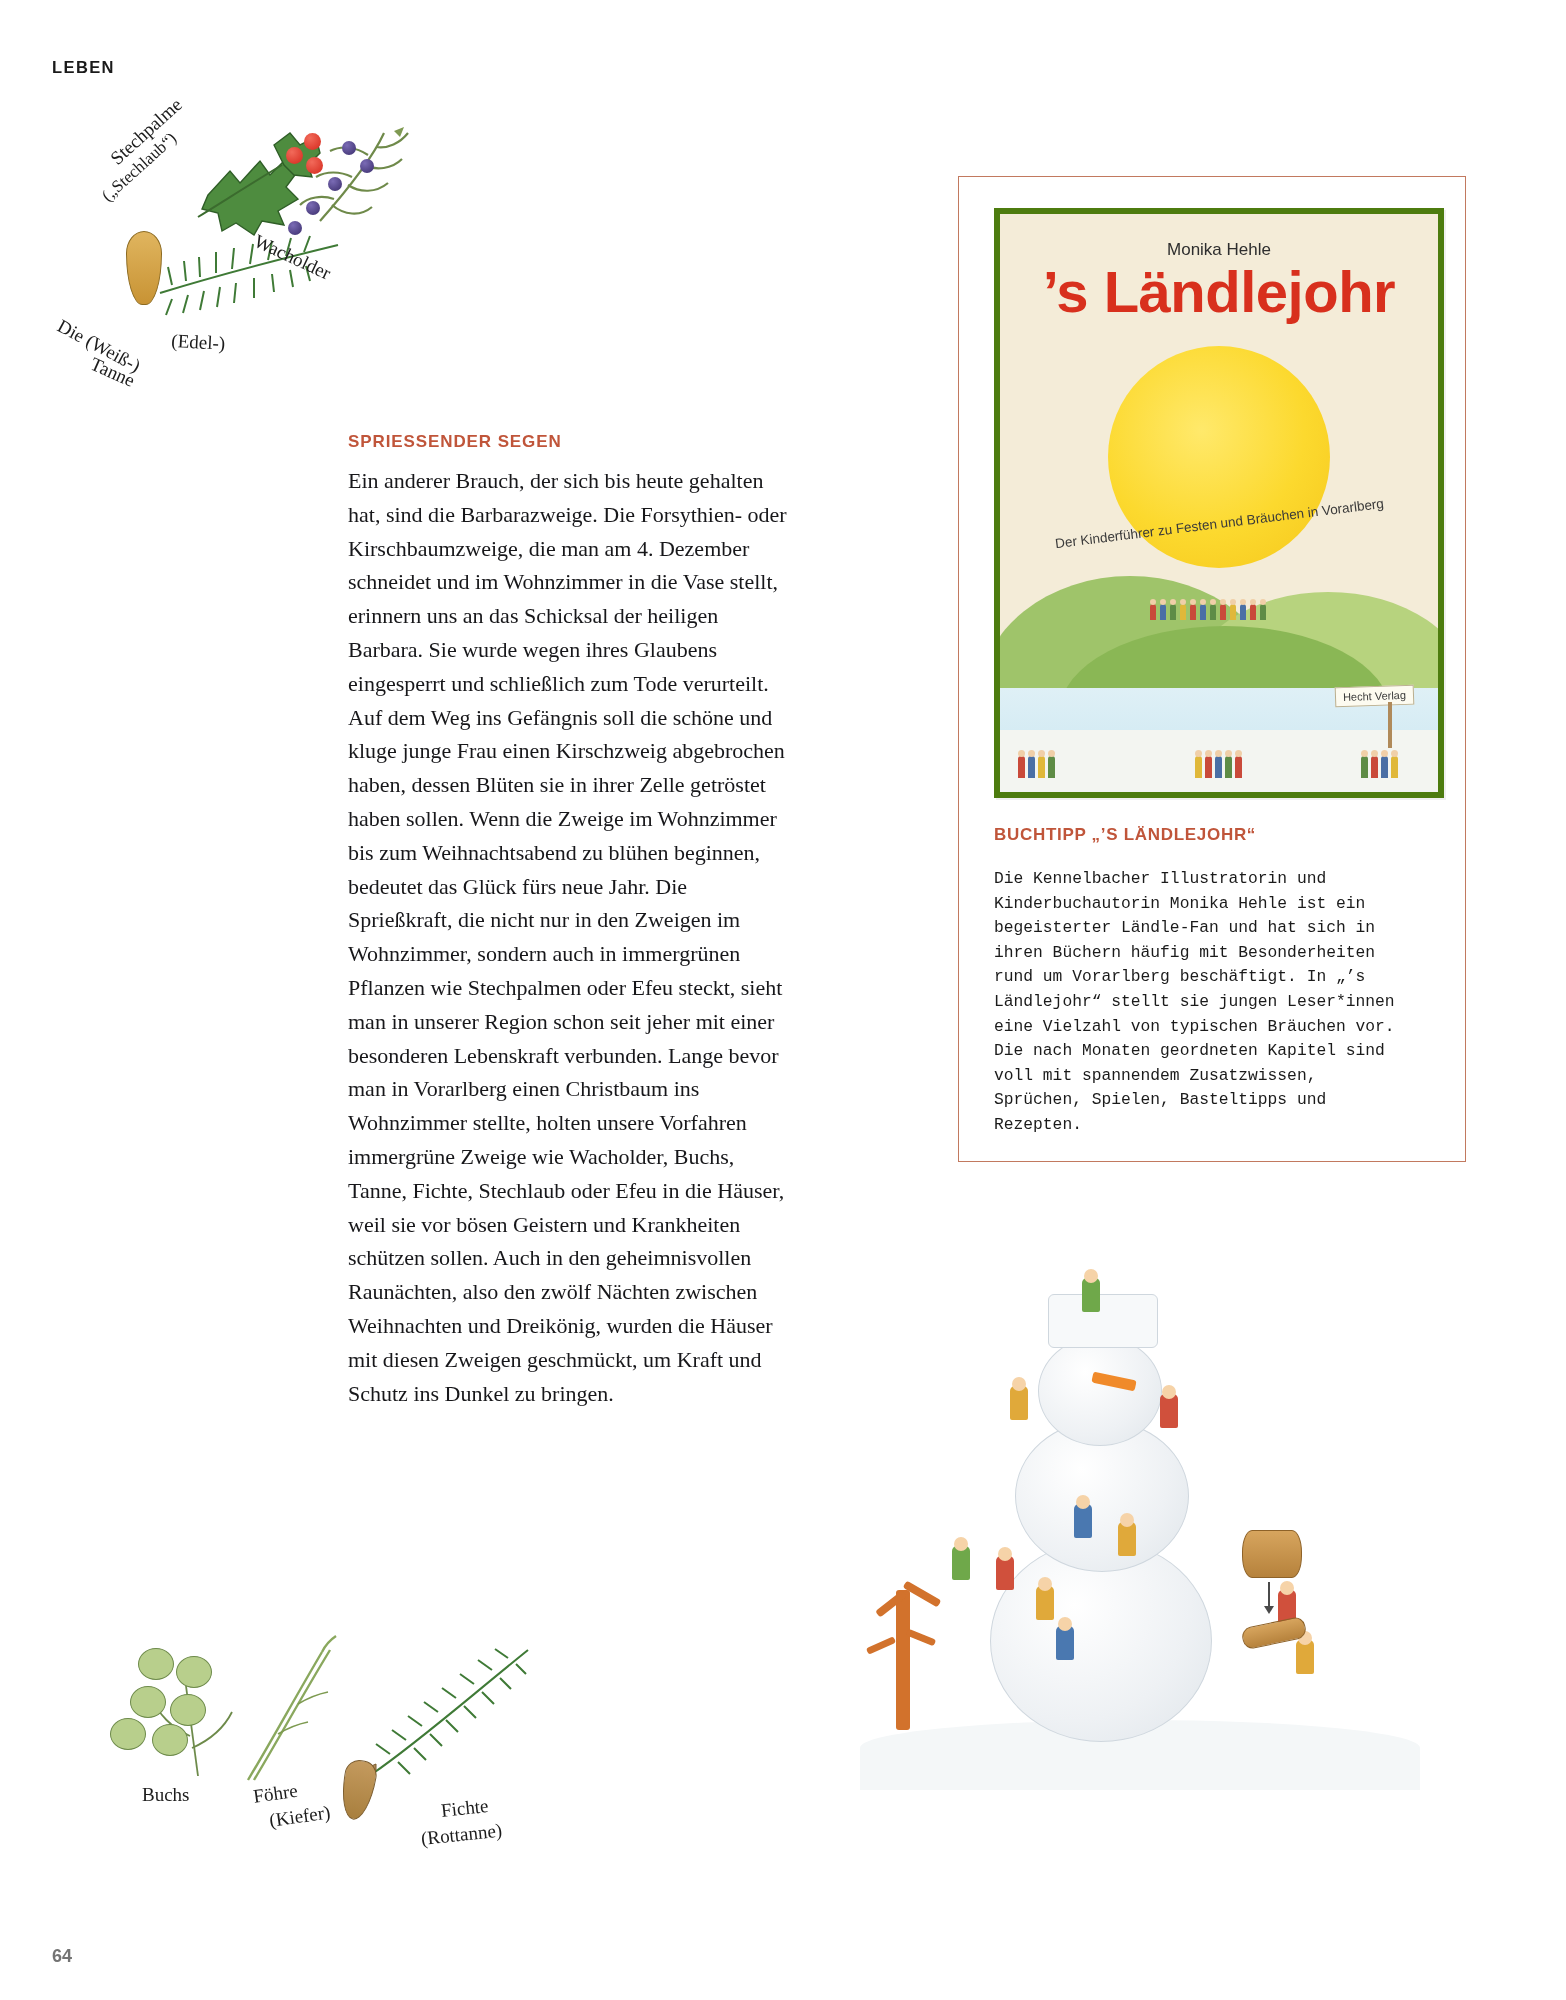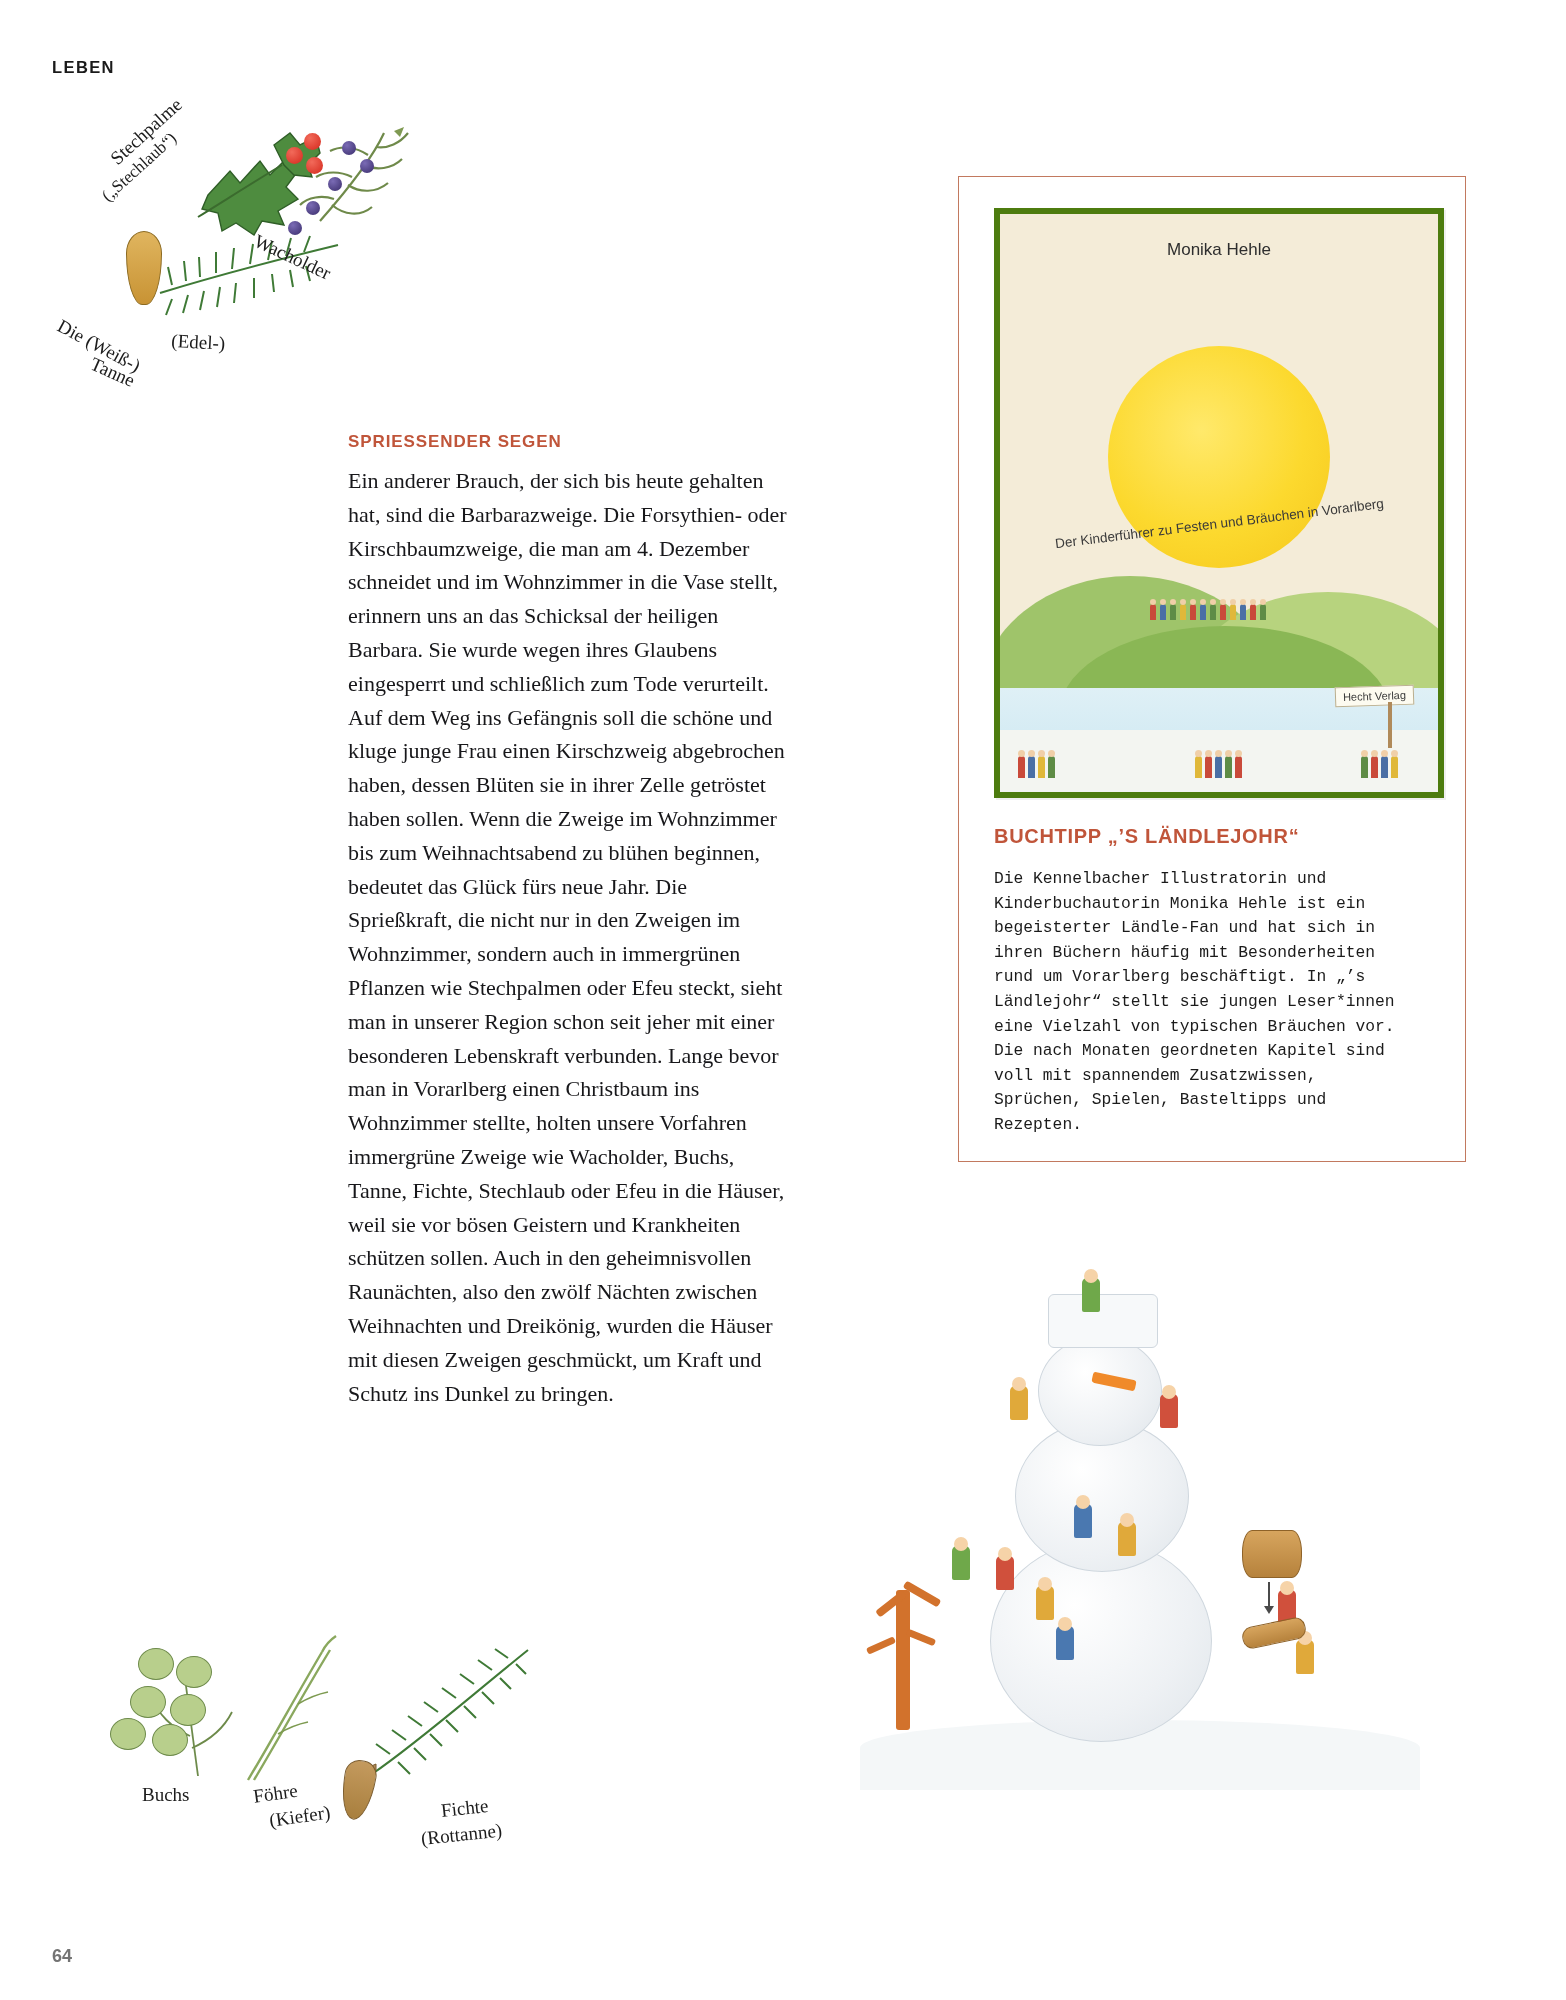--- a/index.html
+++ b/index.html
@@ -224,21 +224,21 @@
     height: 46px;
     background: #b08a5a;
   }
 
   .booktip-title {
     position: absolute;
     left: 35px;
     top: 648px;
     width: 430px;
     font-family: "Liberation Sans", sans-serif;
-    font-size: 20px;
+    font-size: 17px;
     font-weight: bold;
     letter-spacing: 0.7px;
     color: #c0553a;
   }
   .booktip-text {
     position: absolute;
     left: 35px;
     top: 690px;
     width: 420px;
     font-family: Liberation Mono, monospace;
@@ -495,20 +495,21 @@
 
 <div class="text-col">
   <div class="section-title">SPRIESSENDER SEGEN</div>
   <p class="body-text">Ein anderer Brauch, der sich bis heute gehalten hat, sind die Barbarazweige. Die Forsythien- oder Kirschbaumzweige, die man am 4. Dezember schneidet und im Wohnzimmer in die Vase stellt, erinnern uns an das Schicksal der heiligen Barbara. Sie wurde wegen ihres Glaubens eingesperrt und schließlich zum Tode verurteilt. Auf dem Weg ins Gefängnis soll die schöne und kluge junge Frau einen Kirschzweig abgebrochen haben, dessen Blüten sie in ihrer Zelle getröstet haben sollen. Wenn die Zweige im Wohnzimmer bis zum Weihnachtsabend zu blühen beginnen, bedeutet das Glück fürs neue Jahr. Die Sprießkraft, die nicht nur in den Zweigen im Wohnzimmer, sondern auch in immergrünen Pflanzen wie Stechpalmen oder Efeu steckt, sieht man in unserer Region schon seit jeher mit einer besonderen Lebenskraft verbunden. Lange bevor man in Vorarlberg einen Christbaum ins Wohnzimmer stellte, holten unsere Vorfahren immergrüne Zweige wie Wacholder, Buchs, Tanne, Fichte, Stechlaub oder Efeu in die Häuser, weil sie vor bösen Geistern und Krankheiten schützen sollen. Auch in den geheimnisvollen Raunächten, also den zwölf Nächten zwischen Weihnachten und Dreikönig, wurden die Häuser mit diesen Zweigen geschmückt, um Kraft und Schutz ins Dunkel zu bringen.</p>
 </div>
 
 <div class="booktip">
 
   <div class="book-cover">
     <div class="cover-author">Monika Hehle</div>
+    <div class="cover-title">’s Ländlejohr</div>
     <div class="cover-sun"></div>
     <div class="cover-subtitle"><span>Der Kinderführer zu Festen und Bräuchen in Vorarlberg</span></div>
 
     <div class="cover-hills">
       <div class="hill hill-back"></div>
       <div class="hill hill-mid"></div>
       <div class="hill hill-front"></div>
       <div class="water"></div>
       <div class="snowfield"></div>
 

